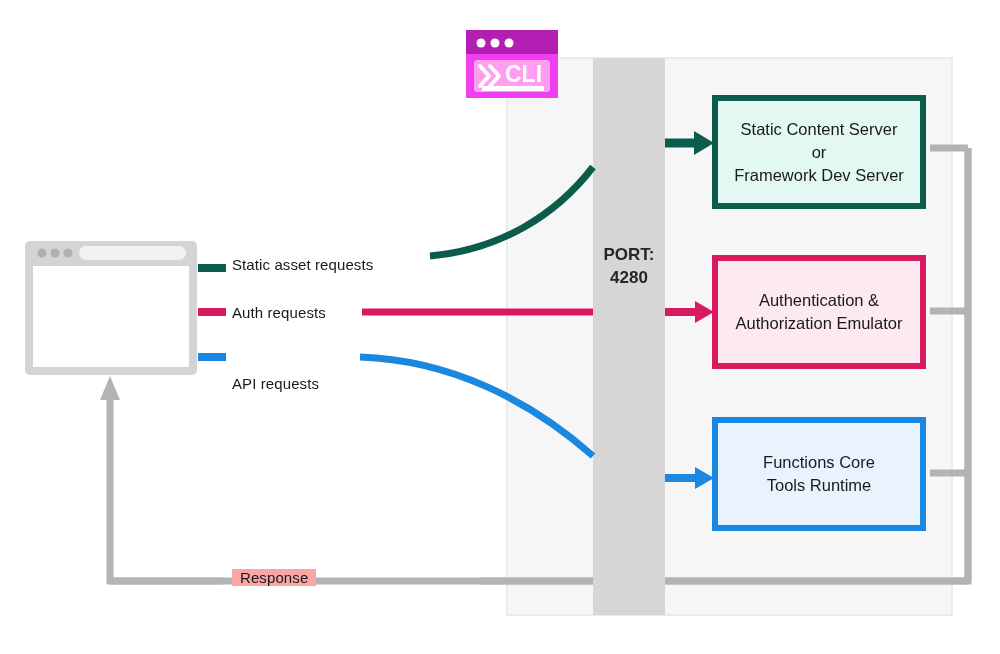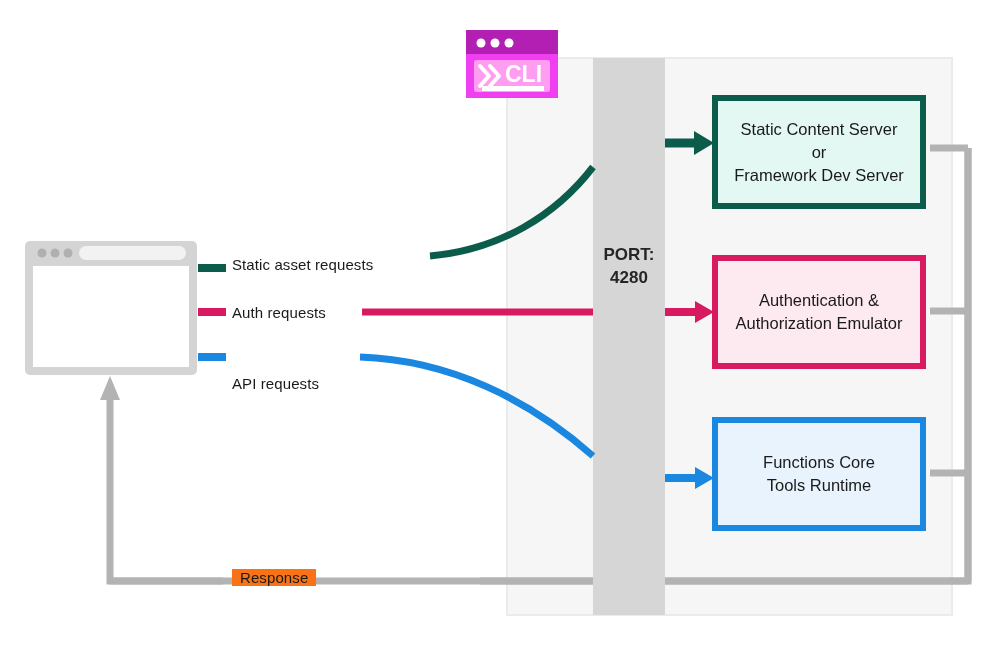--- a/index.html
+++ b/index.html
@@ -174,15 +174,15 @@
     </g>
 
     <line x1="480" y1="581" x2="593" y2="581" stroke="#b3b3b3" stroke-width="7"></line>
     <line x1="665" y1="581" x2="968" y2="581" stroke="#b3b3b3" stroke-width="7"></line>
     <line x1="110" y1="581" x2="223" y2="581" stroke="#b3b3b3" stroke-width="7"></line>
   </svg>
 
   <div class="flow-label" style="left:232px; top:256px;">Static asset requests</div>
   <div class="flow-label" style="left:232px; top:304px;">Auth requests</div>
   <div class="flow-label" style="left:232px; top:345px;margin-top:30px;">API requests</div>
-  <div class="flow-label" style="left:232px; top:569px; background:#f97316; padding:0 8px;">Response</div>
+  <div class="flow-label" style="left:232px; top:569px; background:#fca5a5; padding:0 8px;">Response</div>
 
 </div>
 
 </body></html>

